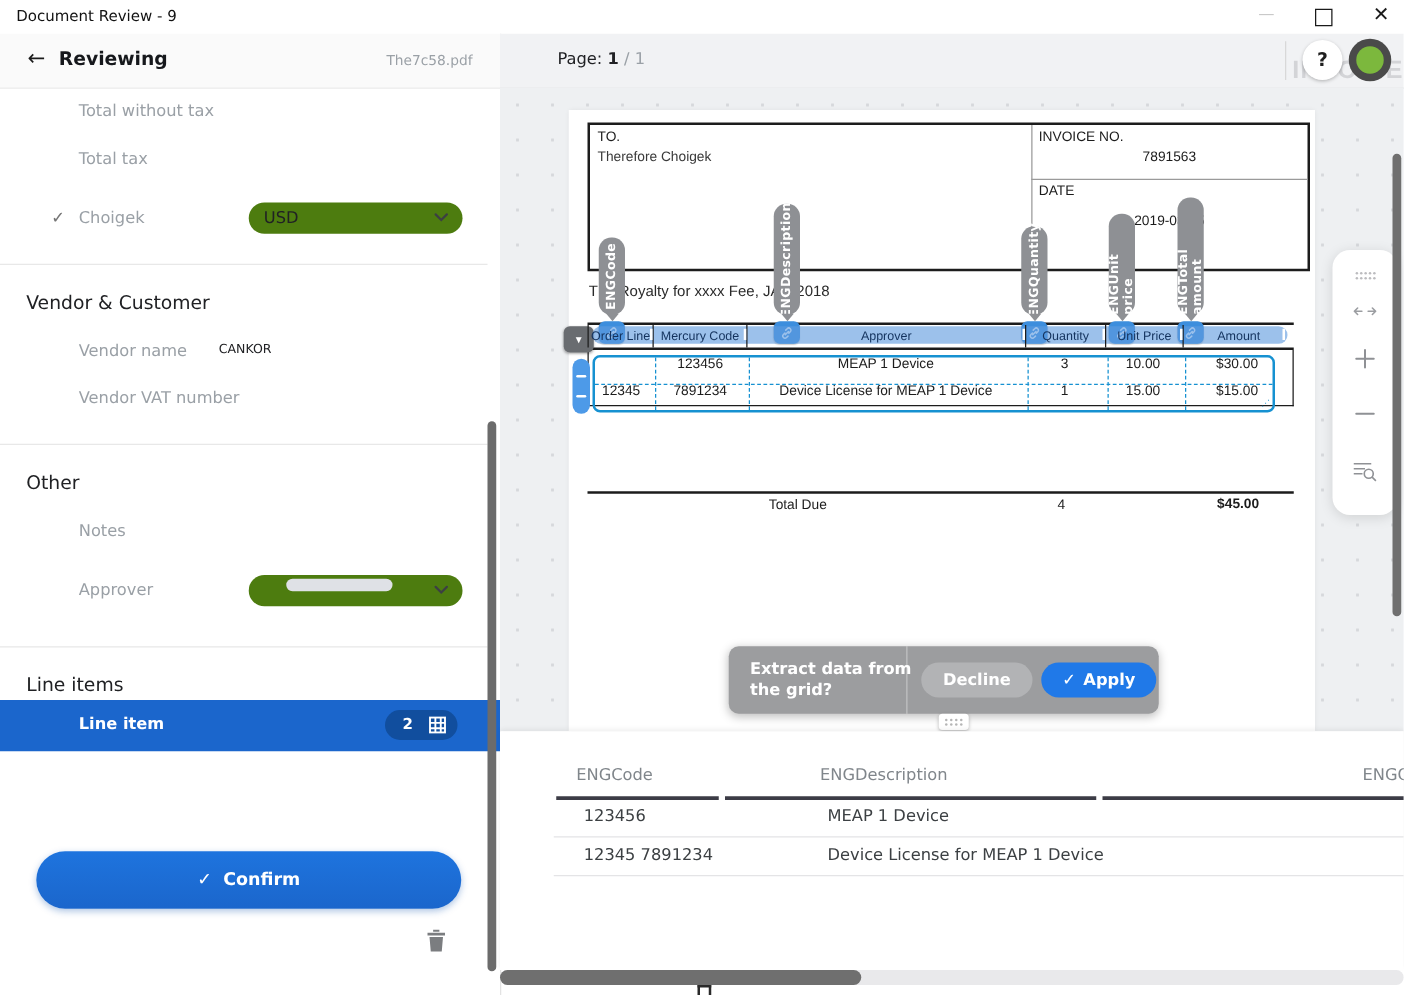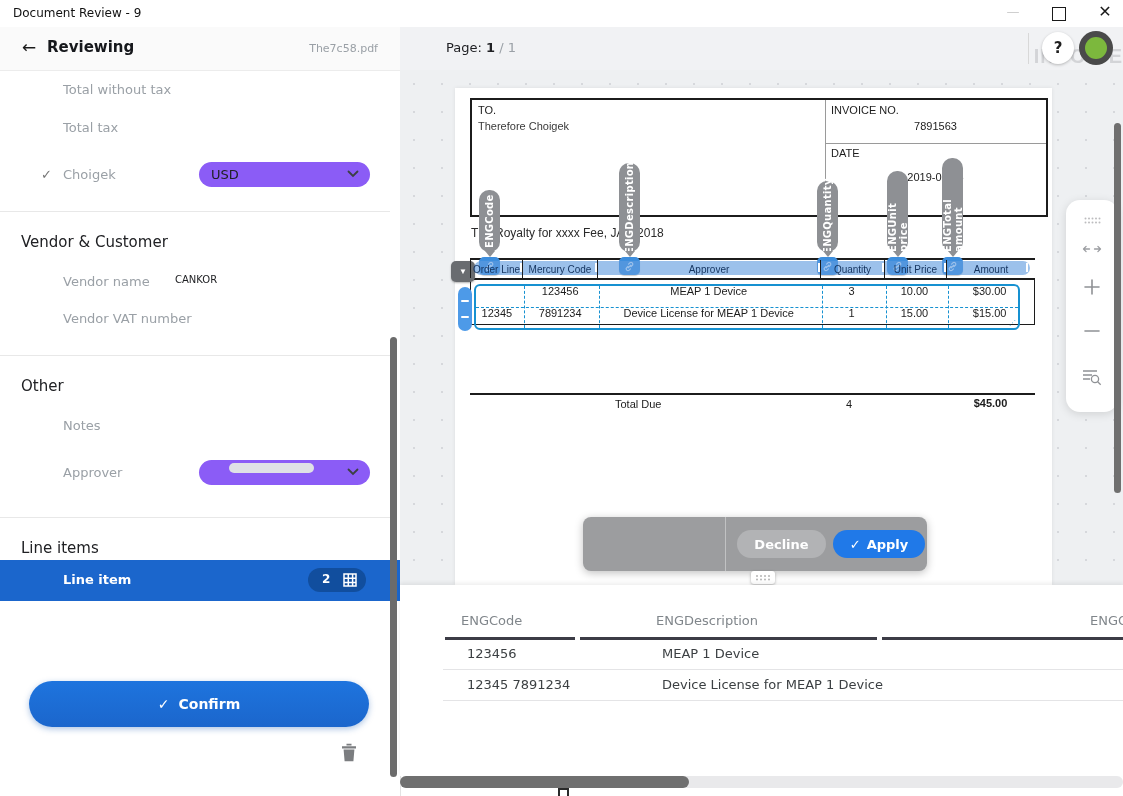--- a/index.html
+++ b/index.html
@@ -13,21 +13,21 @@
   .closebtn{position:absolute;left:1094px;top:2px;width:22px;text-align:center;font-size:16px;color:#1a1a1a;}
   
   .sidebar{position:absolute;left:0;top:27px;width:400px;height:769px;background:#fff;border-right:1px solid #e3e3e3;}
   .sb-header{position:absolute;left:0;top:0;width:400px;height:43px;background:#fafafa;border-bottom:1px solid #ececec;}
   .back-arrow{position:absolute;left:22px;top:10px;font-size:17px;color:#1a1a1a;}
   .sb-title{position:absolute;left:47px;top:11px;font-size:15px;font-weight:bold;color:#16181c;}
   .sb-file{position:absolute;right:22px;top:15px;font-size:11px;color:#9aa0a6;}
   .fld-label{position:absolute;left:63px;font-size:13px;color:#9aa0a6;}
   .fld-value{position:absolute;font-size:10px;color:#202124;}
   .check{position:absolute;left:41px;font-size:13px;color:#757575;}
-  .dropdown{position:absolute;left:199px;width:171px;height:25px;background:#8b5cf6;border-radius:13px;}
+  .dropdown{position:absolute;left:199px;width:171px;height:25px;background:#4d7c0f;border-radius:13px;}
   .dd-value{position:absolute;left:12px;top:5px;font-size:13px;color:#202124;}
   .dd-chevron{position:absolute;right:11px;top:8px;}
   .dd-ghost{position:absolute;left:30px;top:3px;width:85px;height:10px;background:#dfe1e6;border-radius:5px;}
   .divider{position:absolute;left:0;width:390px;height:1px;background:#e8e8e8;}
   .section-title{position:absolute;left:21px;font-size:15px;color:#202124;}
   .lineitem-row{position:absolute;left:0;top:533px;width:400px;height:41px;background:var(--accent-blue,#1b66cc);}
   .li-label{position:absolute;left:63px;top:12px;font-size:13px;font-weight:bold;color:#fff;}
   .li-badge{position:absolute;left:308px;top:8px;width:58px;height:24px;border-radius:12px;background:var(--badge-blue,#114e9e);}
   .li-count{position:absolute;left:14px;top:4px;font-size:12px;font-weight:bold;color:#fff;}
   .li-grid-icon{position:absolute;right:9px;top:5px;}
@@ -326,20 +326,24 @@
       </div>
 
     <span class="td-line"></span>
     <span class="td-label">Total Due</span>
     <span class="td-qty">4</span>
     <span class="td-amt">$45.00</span>
 
   </div>
 
   <div class="popup">
+    <div class="popup-q">
+      <div>Extract data from</div>
+      <div>the grid?</div>
+    </div>
     <span class="popup-div"></span>
     <div class="decline-btn">Decline</div>
     <div class="apply-btn">
       <span>✓</span>
       <span>Apply</span>
     </div>
   </div>
   <div class="drag-handle">
     <svg width="16" height="7" viewBox="0 0 16 7">
         <g fill="#b5b5b5">

